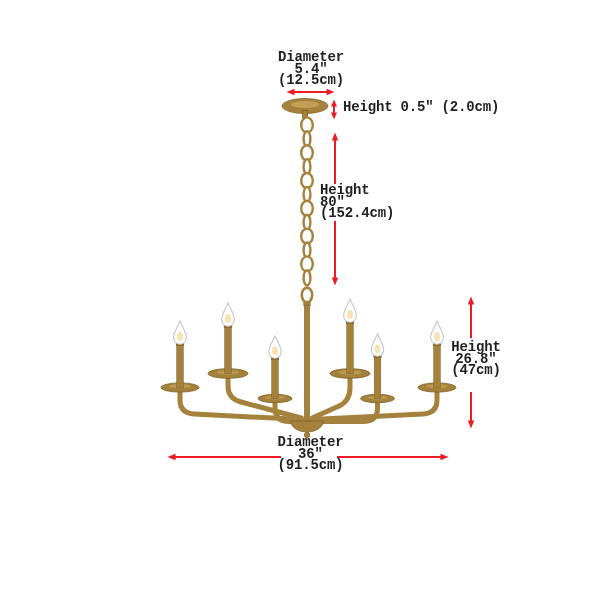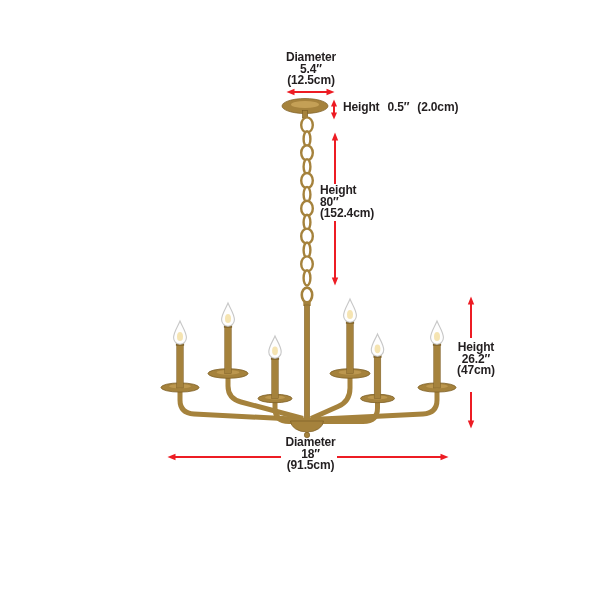--- a/index.html
+++ b/index.html
@@ -19,22 +19,22 @@
   .column{fill:var(--brass);stroke:var(--brass-dark);stroke-width:.5;}
   .socket{fill:var(--brass-dark);opacity:.85;}
   .bulb{fill:#fefefe;stroke:var(--bulb-outline);stroke-width:1.1;}
   .glow{fill:var(--bulb-glow);opacity:.85;}
 
   
   .dim-line{stroke:var(--red);stroke-width:2;}
   .dim-head{fill:var(--red);}
 
   
-  .dim-label{position:absolute;color:var(--text);font-weight:700;font-size:12px;
-             line-height:11.6px;letter-spacing:-.15px;}
+  .dim-label{position:absolute;color:var(--text);font-weight:700;font-size:14px;
+             line-height:11.6px;letter-spacing:-.15px;font-family:Liberation Mono, monospace;}
   .dim-label div{white-space:nowrap;}
   .center{text-align:center;}
   .onLine{background:var(--background,#fff);padding:1px 2px;}
   .inline-dim{display:flex;gap:8px;align-items:baseline;}
 </style>
 </head>
 <body>
 
 <div class="stage">
 
@@ -193,23 +193,23 @@
   </div>
 
   <div class="dim-label onLine" style="left:318px;top:184px;">
     <div>Height</div>
     <div>80″</div>
     <div>(152.4cm)</div>
   </div>
 
   <div class="dim-label center" style="left:435px;top:342px;width:82px;">
     <div>Height</div>
-    <div>26.2″</div>
+    <div>26.8″</div>
     <div>(47cm)</div>
   </div>
 
   <div class="dim-label center" style="left:250px;top:437px;width:121px;">
     <div>Diameter</div>
-    <div>18″</div>
+    <div>36″</div>
     <div>(91.5cm)</div>
   </div>
 
 </div>
 
 </body></html>

